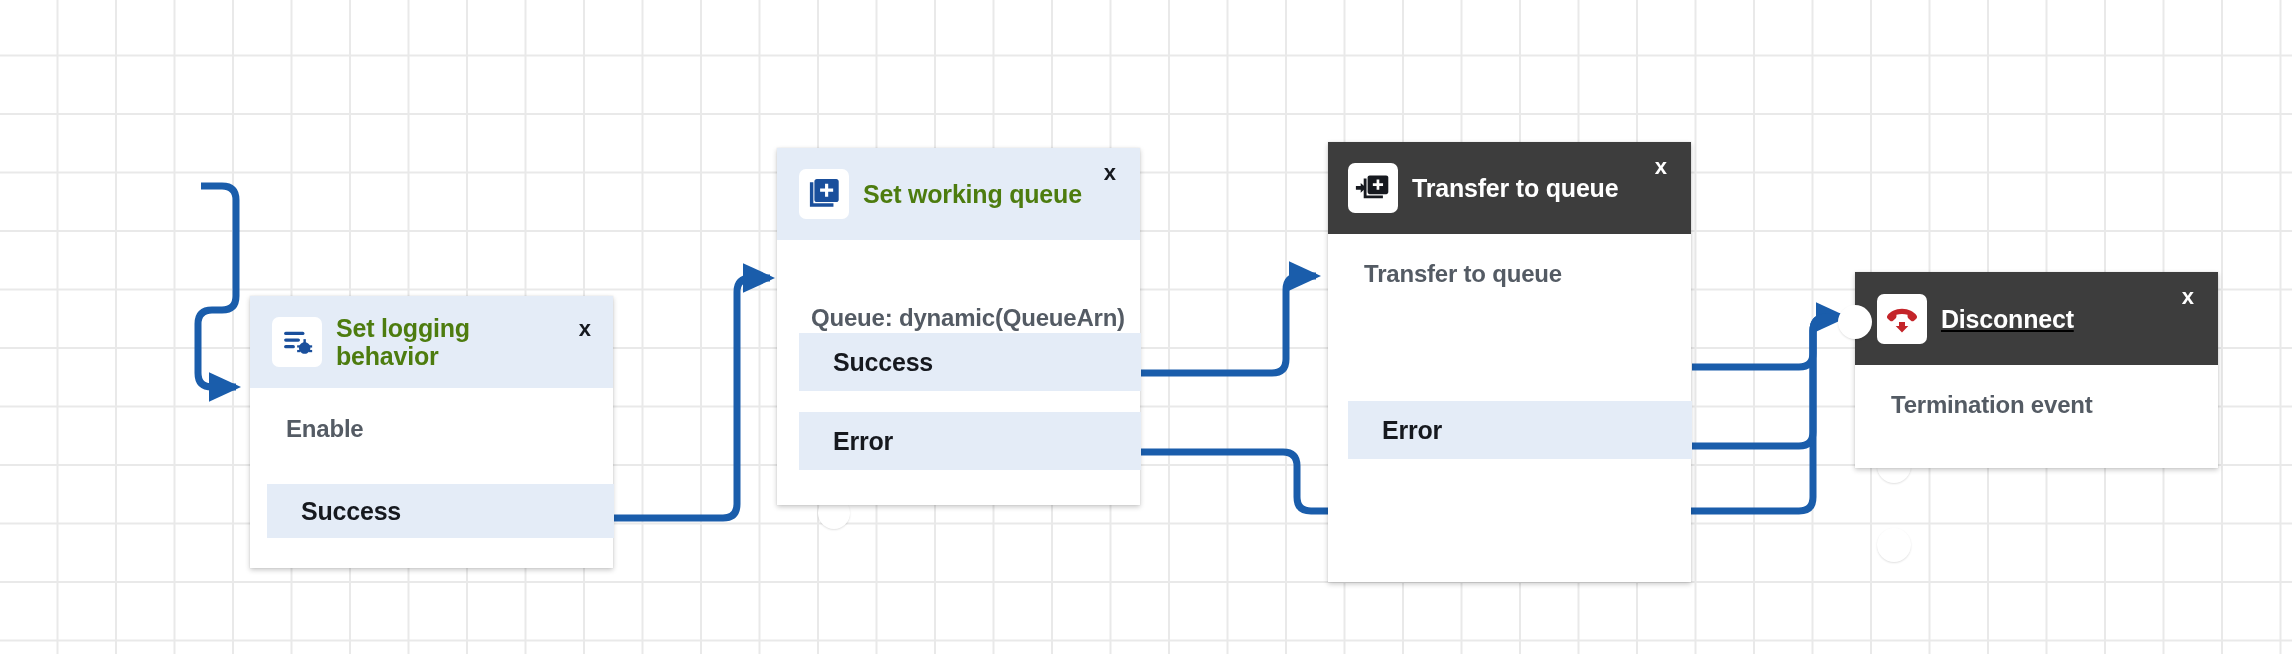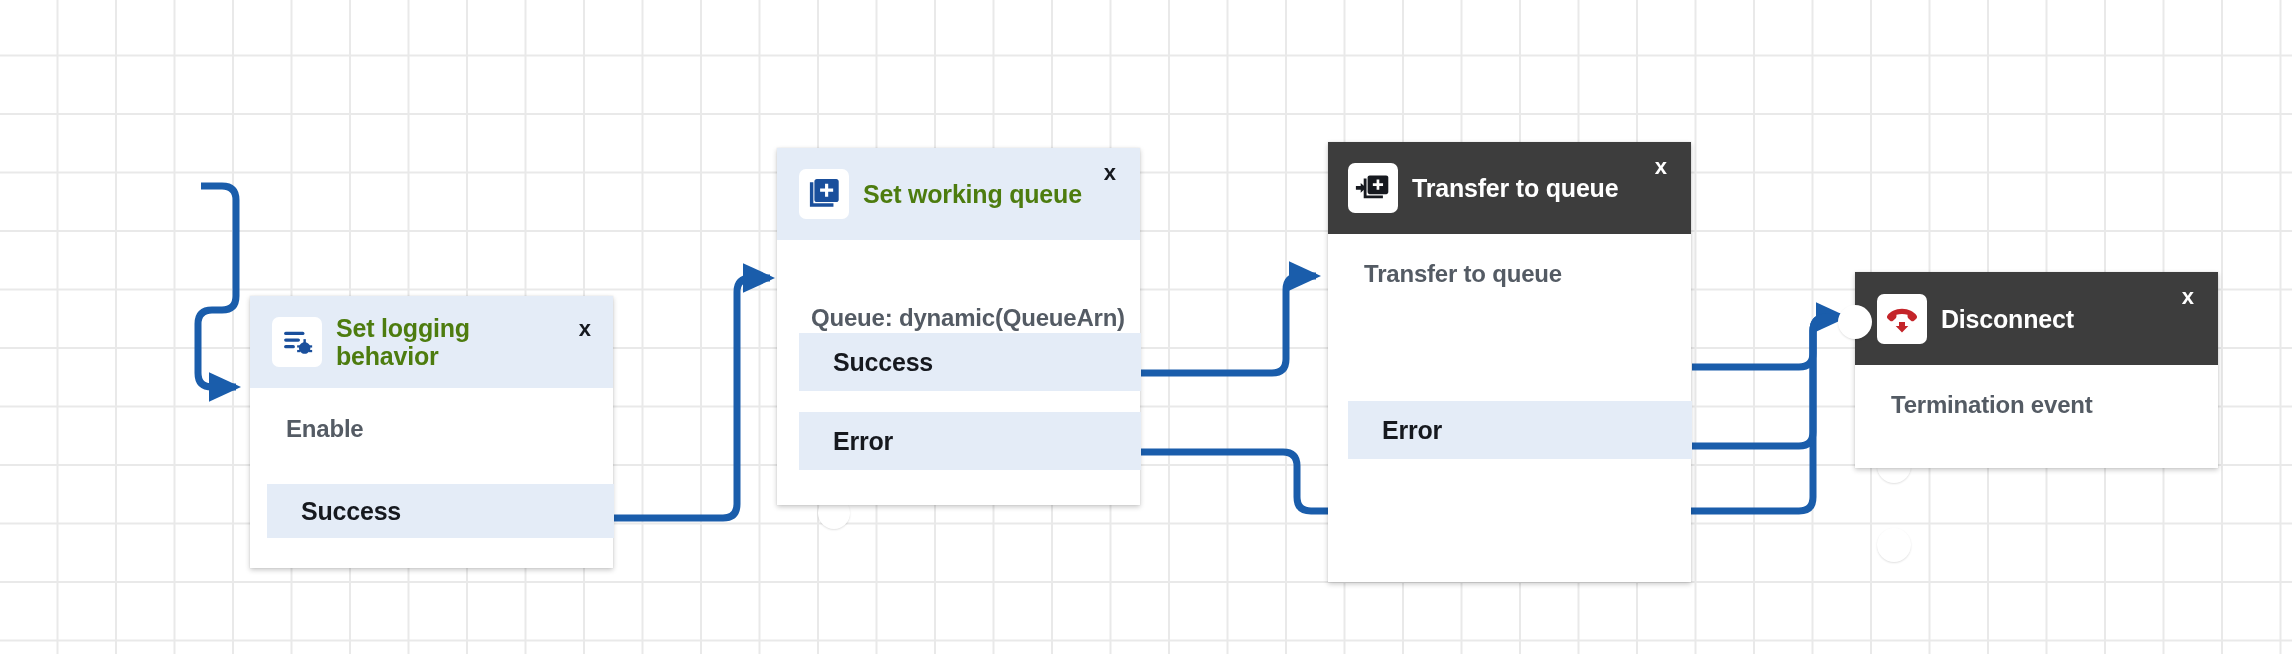--- a/index.html
+++ b/index.html
@@ -211,21 +211,21 @@
     <div class="node-body" style="height:262px;">
       <span class="body-text" style="position:absolute; left:36px; top:26px; white-space:nowrap;">Transfer to queue</span>
 
       <div class="port-row" style="left:20px; top:167px; width:344px; height:58px; padding-left:34px;">
         <span class="port-label">Error</span>
       </div>
 
     </div>
   </div>
 
-  <div class="node" style="left:1855px; top:272px; width:363px; height:196px;">
+  <div class="node" style="left:1855px; top:272px; width:363px; height:196px;text-decoration:underline;">
     <div class="node-header hdr-dark" style="height:93px; padding-left:22px;">
       <span class="hdr-icon" style="width:50px;height:50px;">
         <svg width="36" height="36" viewBox="0 0 24 24" aria-hidden="true">
           <g fill="#c4252a">
             <path d="M12 5.2 c-4.4 0-8.1 2.2-9.7 4.4 -0.5 0.7-0.4 1.6 0.2 2.2 l1.5 1.4 c0.6 0.5 1.4 0.5 2.0 0.0 l1.7-1.5 c0.4-0.3 0.6-0.8 0.6-1.3 V9.2 c1.2-0.3 2.4-0.5 3.7-0.5 s2.5 0.2 3.7 0.5 v1.2 c0 0.5 0.2 1.0 0.6 1.3 l1.7 1.5 c0.6 0.5 1.4 0.5 2.0 0.0 l1.5-1.4 c0.6-0.6 0.7-1.5 0.2-2.2 C20.1 7.4 16.4 5.2 12 5.2 z"></path>
             <path d="M10.0 14.0 h4.0 v2.7 h2.2 L12 21.0 l-4.2-4.3 h2.2 z"></path>
           </g>
         </svg>
       </span>
       <span class="hdr-title" style="font-size:25px; margin-left:14px;">Disconnect</span>

